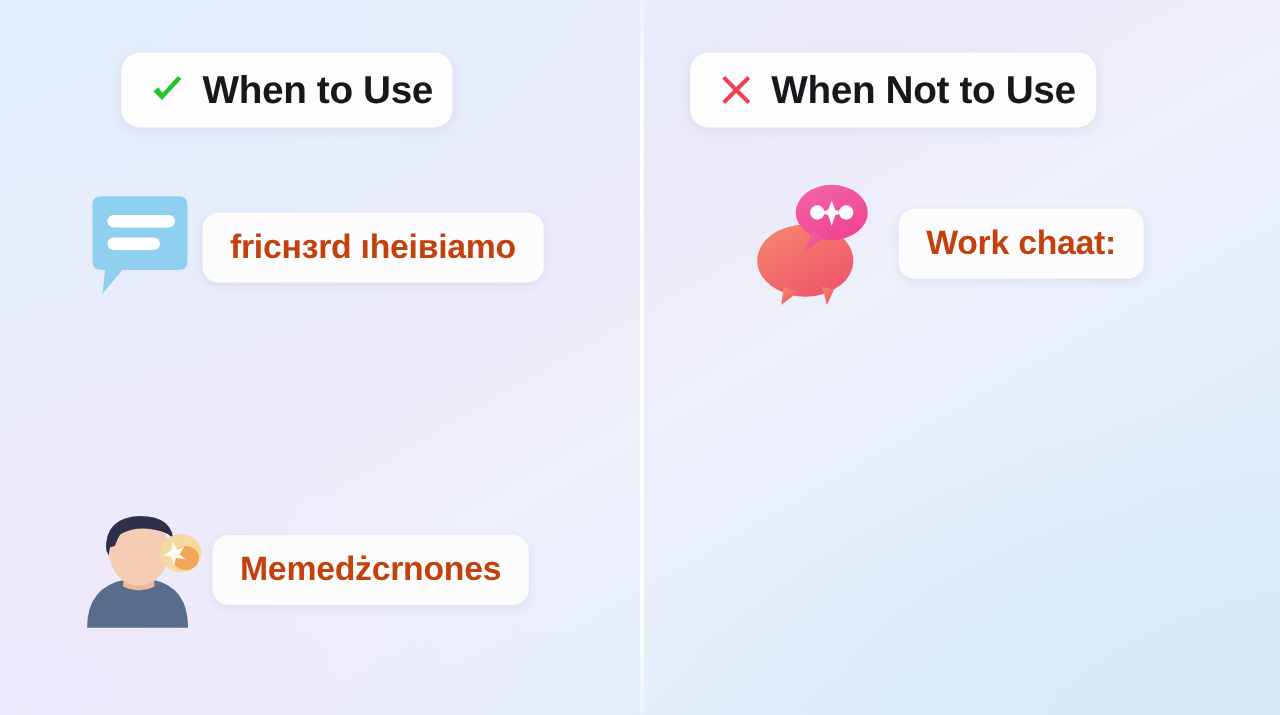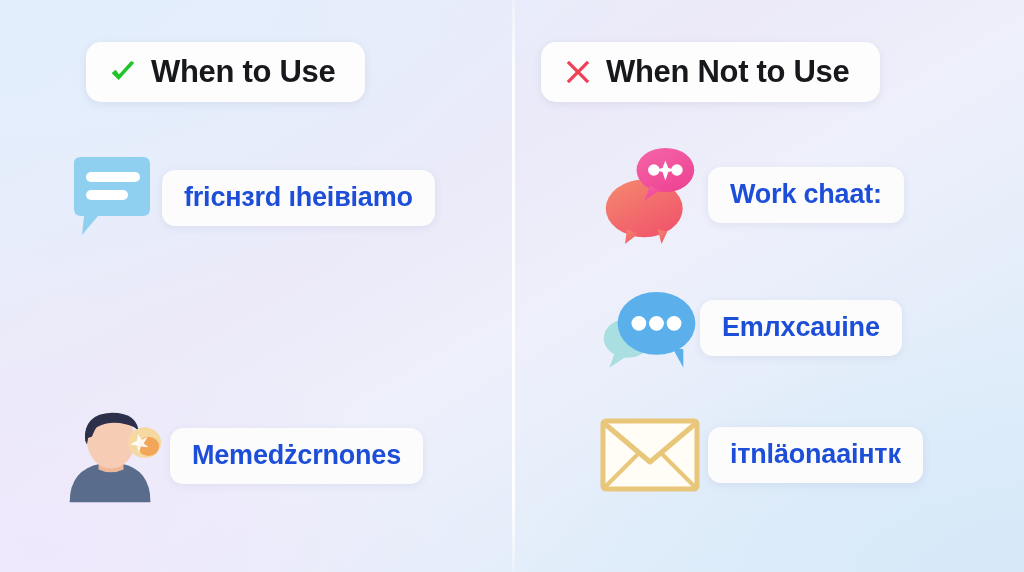--- a/index.html
+++ b/index.html
@@ -54,23 +54,24 @@
 
   
   .header-pill {
     position: absolute;
     display: flex;
     align-items: center;
     gap: 13px;
     background: #fdfdfe;
     border-radius: 15px;
     box-shadow: 0 2px 9px rgba(70,80,130,0.10);
-    padding: 14px 30px 15px 22px;
+    padding: 14px 16px 15px 22px;
     box-sizing: border-box;
     white-space: nowrap;
+    margin-left: 11px;
   }
   #header-use     { left: 86px; top: 42px; }
   #header-not-use { left: 29px; top: 42px; }
 
   .header-text {
     font-size: 31px;
     font-weight: bold;
     color: #17181c;
     letter-spacing: -0.3px;
     line-height: 1;
@@ -93,39 +94,39 @@
     align-items: center;
     justify-content: center;
   }
   .label-pill {
     background: #fcfcfd;
     border-radius: 13px;
     box-shadow: 0 2px 8px rgba(70,80,130,0.09);
     padding: 13px 22px 14px 22px;
     font-size: 27px;
     font-weight: bold;
-    color: #1d4ed8;
+    color: #c2410c;
     letter-spacing: -0.2px;
     line-height: 1.05;
     white-space: nowrap;
   }
 
   
   #row-use-1 { left: 62px; top: 148px; }
   #row-use-2 { left: 62px; top: 278px; }
   #row-use-3 { left: 62px; top: 406px; }
 
   
   #row-notuse-1 { left: 88px; top: 145px; }
   #row-notuse-2 { left: 88px; top: 278px; }
   #row-notuse-3 { left: 88px; top: 405px; }
 
   .row-use-2 .label-pill { margin-left: 12px; }
   .row-use-3 .label-pill { margin-left: 8px; }
-  #row-notuse-1 .label-pill { margin-left: 8px; }
+  #row-notuse-1 .label-pill { margin-left: 19px; }
   #row-notuse-3 .label-pill { margin-left: 8px; }
 
   .icon-svg { display: block; }
 </style>
 </head>
 <body>
 
 <div id="infographic">
 
   <div id="divider"></div>
@@ -204,43 +205,16 @@
           <ellipse cx="68" cy="26" rx="30" ry="23" fill="url(#pinkgrad)"></ellipse>
           <path d="M52 42 L46 58 L62 47 Z" fill="url(#pinkgrad)"></path>
           <circle cx="56" cy="26" r="6" fill="#ffffff"></circle>
           <circle cx="80" cy="26" r="6" fill="#ffffff"></circle>
           <path d="M68 16 L71 24 L79 26 L71 28 L68 37 L65 28 L57 26 L65 24 Z" fill="#ffffff"></path>
         </svg>
       </div>
       <div class="label-pill">Work chaat:</div>
     </div>
 
-    <div class="row" id="row-notuse-2">
-      <div class="row-icon">
-        <svg class="icon-svg" width="108" height="90" viewBox="0 0 108 90">
-
-          <ellipse cx="30" cy="56" rx="26" ry="21" fill="#a9dfe0"></ellipse>
-          <path d="M16 72 L10 88 L28 76 Z" fill="#a9dfe0"></path>
-
-          <ellipse cx="61" cy="40" rx="42" ry="34" fill="#5bb0ec"></ellipse>
-          <path d="M78 66 L90 88 L90 68 Z" fill="#5bb0ec"></path>
-          <circle cx="42" cy="40" r="8" fill="#ffffff"></circle>
-          <circle cx="61" cy="40" r="8" fill="#ffffff"></circle>
-          <circle cx="80" cy="40" r="8" fill="#ffffff"></circle>
-        </svg>
-      </div>
-      <div class="label-pill">Emлxcauine</div>
-    </div>
-
-    <div class="row" id="row-notuse-3">
-      <div class="row-icon">
-        <svg class="icon-svg" width="100" height="74" viewBox="0 0 100 74">
-          <rect x="3" y="3" width="94" height="68" rx="3" fill="#fffdf6" stroke="#e8c67a" stroke-width="5"></rect>
-          <path d="M5 6 L50 44 L95 6" fill="none" stroke="#e8c67a" stroke-width="5" stroke-linejoin="round"></path>
-          <path d="M5 69 L38 36" fill="none" stroke="#e8c67a" stroke-width="4"></path>
-          <path d="M95 69 L62 36" fill="none" stroke="#e8c67a" stroke-width="4"></path>
-        </svg>
-      </div>
-      <div class="label-pill">iтnläоnaaiнтк</div>
-    </div>
+
   </div>
 
 </div>
 
 </body></html>

